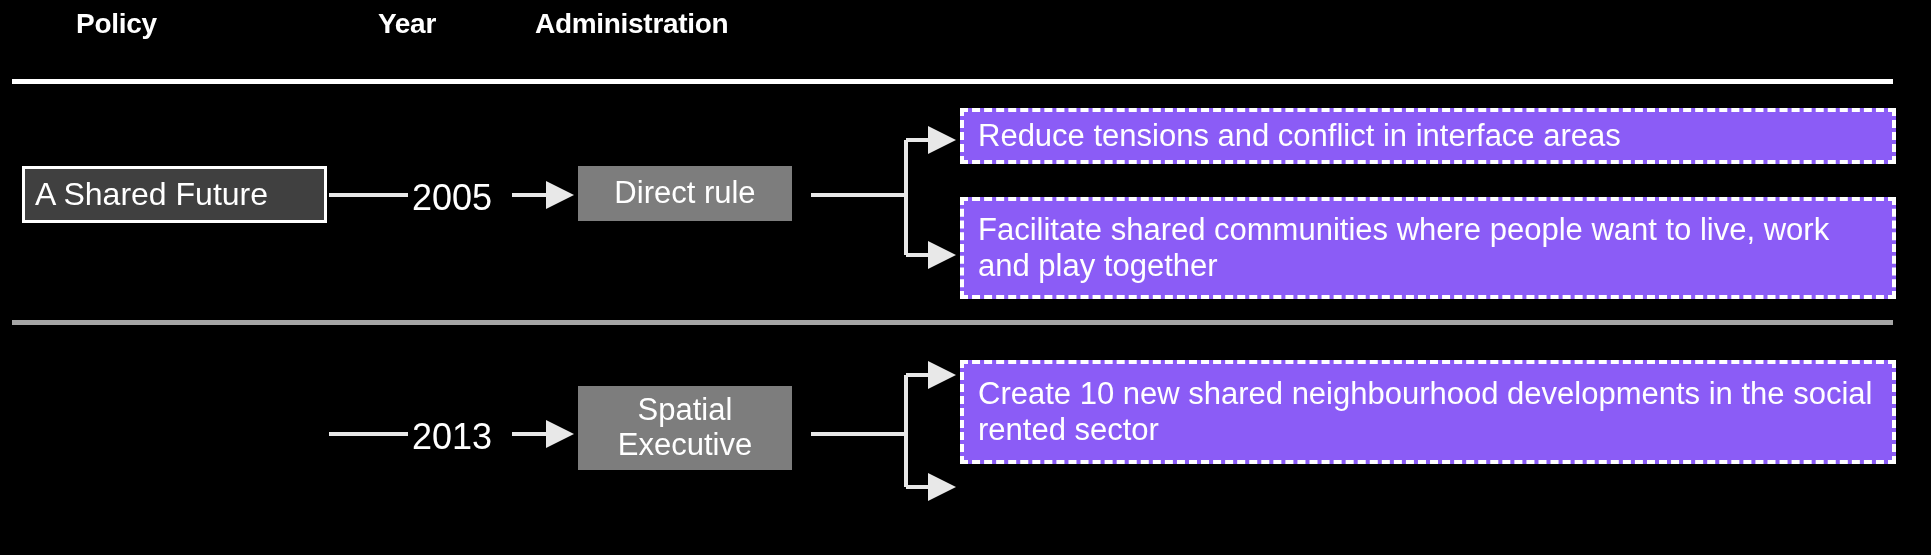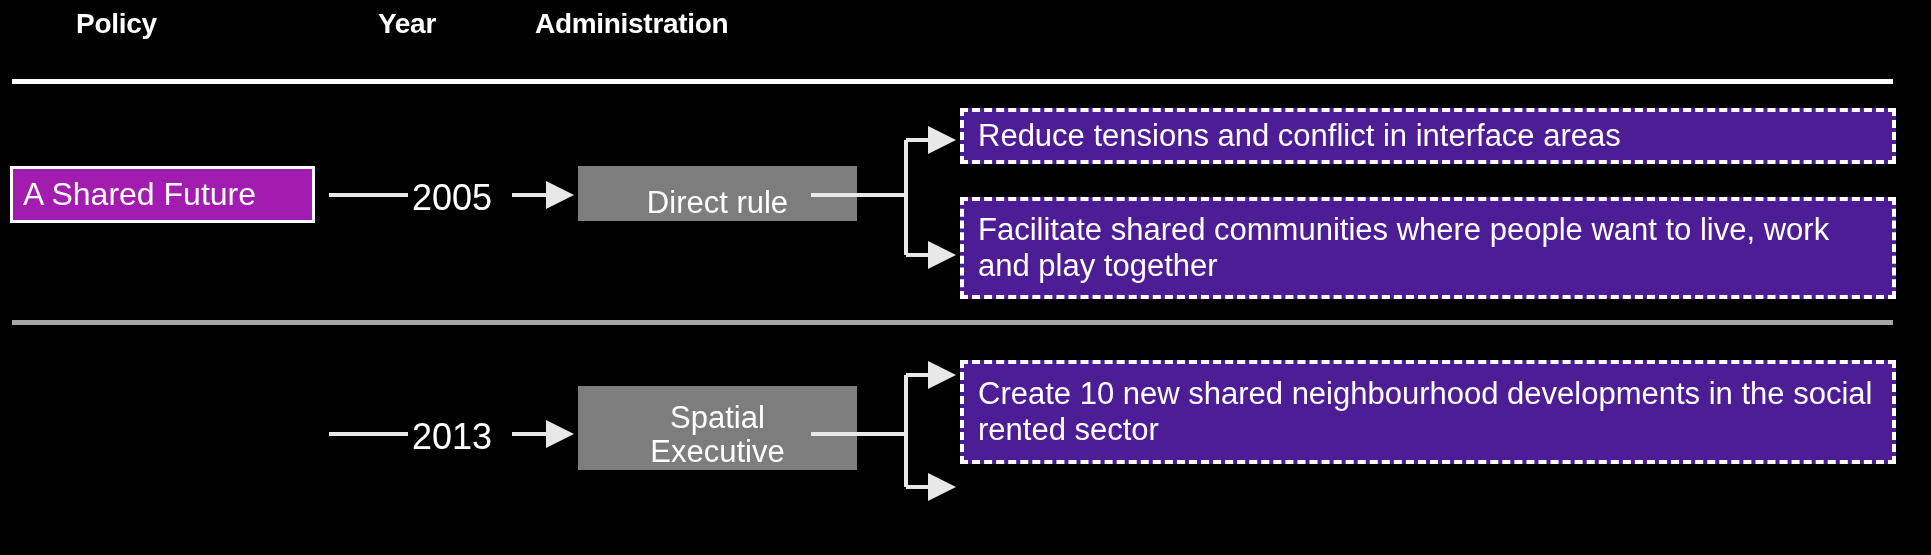--- a/index.html
+++ b/index.html
@@ -43,24 +43,24 @@
     width: 1881px;
     height: 5px;
     background: #ffffff;
   }
   .divider.top  { top: 79px; }
   .divider.mid  { top: 320px; background: #a6a6a6; }
 
   
   .policy-box {
     position: absolute;
-    left: 10px;
+    left: 22px;
     width: 305px;
     border: 3px solid #ffffff;
-    background: #a21caf;
+    background: #404040;
     box-sizing: border-box;
     display: flex;
     flex-direction: column;
     justify-content: center;
     padding: 4px 10px;
   }
   .policy-box.r1 { top: 166px; height: 57px; }
   .policy-box.r2 { top: 390px; height: 108px; }
 
   .policy-title {
@@ -83,45 +83,45 @@
     color: #ffffff;
     white-space: nowrap;
   }
   .year.r1 { left: 412px; top: 177px; text-align: center; }
   .year.r2 { left: 412px; top: 416px; }
 
   
   .admin-box {
     position: absolute;
     left: 578px;
-    width: 279px;
+    width: 214px;
     background: #7d7d7d;
     box-sizing: border-box;
     display: flex;
     flex-direction: column;
     align-items: center;
-    justify-content: flex-end;
+    justify-content: center;
     text-align: center;
   }
   .admin-box.r1 { top: 166px; height: 55px; }
   .admin-box.r2 { top: 386px; height: 84px; }
   .admin-line {
     font-size: 31px;
     line-height: 1.12;
     color: #ffffff;
     white-space: nowrap;
   }
 
   
   .prio-box {
     position: absolute;
     left: 960px;
     width: 936px;
     border: 4px dashed #ffffff;
-    background: #4c1d95;
+    background: #8b5cf6;
     box-sizing: border-box;
     display: flex;
     align-items: center;
     padding: 2px 14px;
   }
   .prio-box.p1 { top: 108px; height: 56px; }
   .prio-box.p2 { top: 197px; height: 102px; }
   .prio-box.p3 { top: 360px; height: 104px; }
   .prio-box.p4 { top: 459px; height: 56px; }
 

